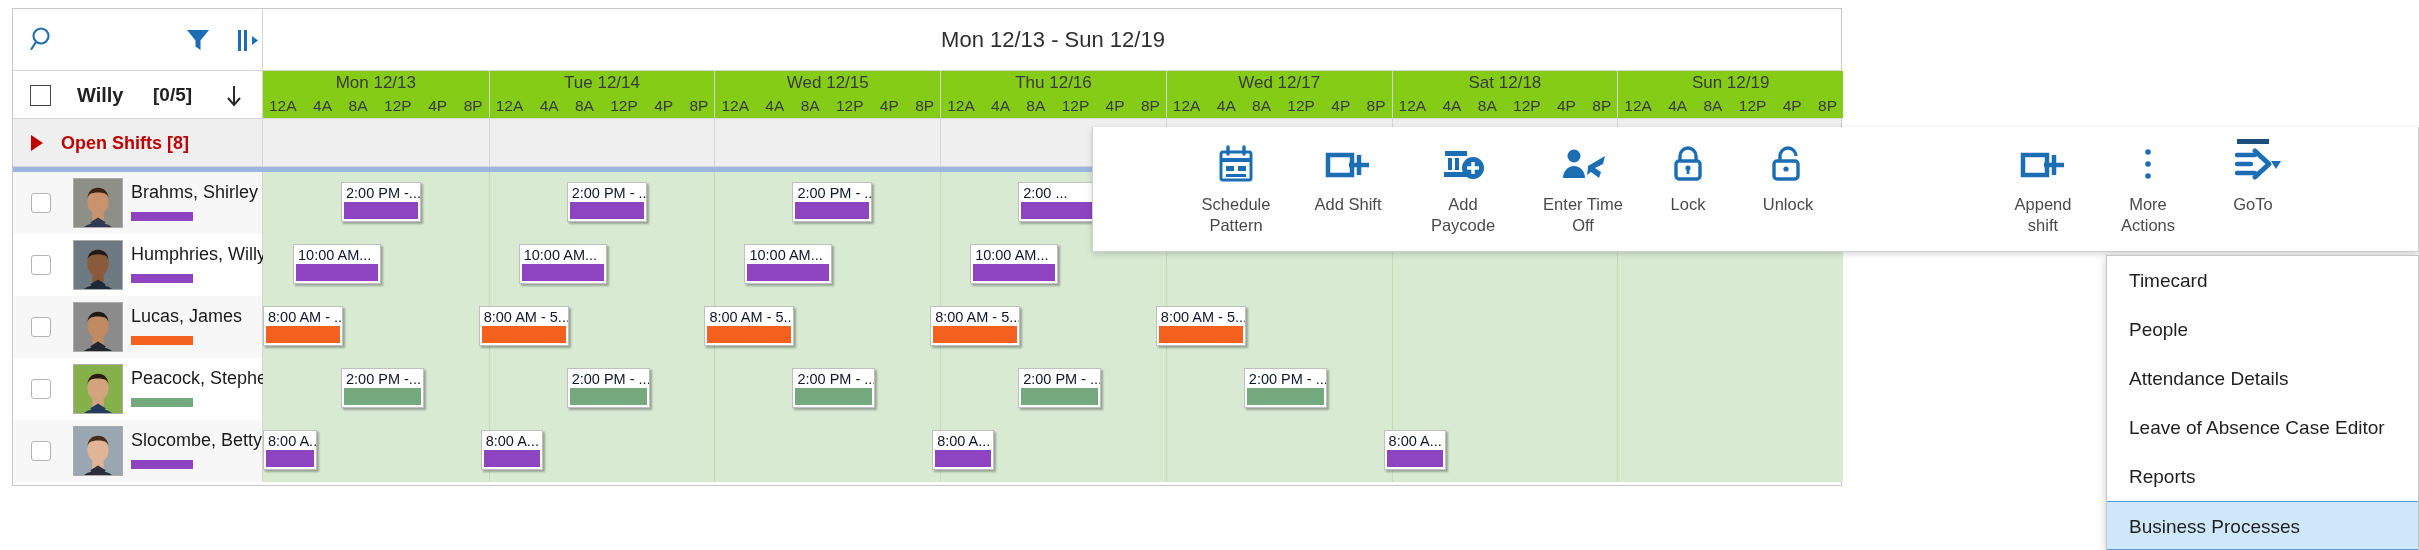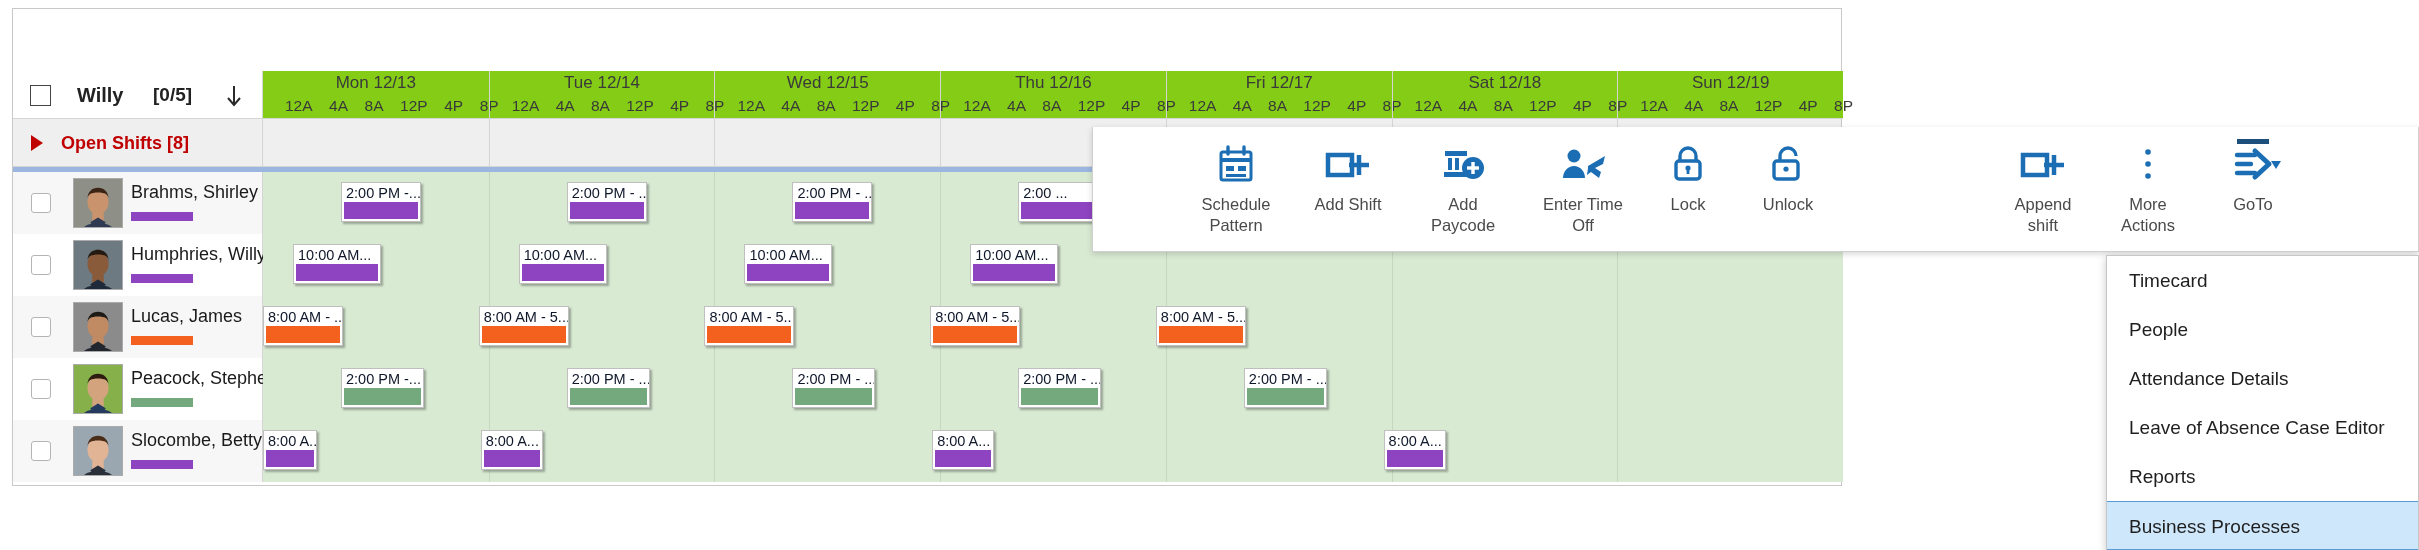--- a/index.html
+++ b/index.html
@@ -106,21 +106,20 @@
   }
   .day-col:first-child { border-left: none; }
   .day-label {
     position: absolute; top: 2px; left: 0; width: 100%;
     text-align: center; font-size: 17px; color: #3a3a3a;
   }
   .hour-ticks {
     position: absolute; bottom: 4px; left: 0; width: 100%;
     display: flex; justify-content: space-between;
     padding: 0 6px;
-    margin-left: 16px;
   }
   .hour-ticks span { font-size: 15.5px; color: #3a3a3a; }
 
   
   #open-shifts-row {
     position: absolute; left: 0; top: 110px;
     width: 100%; height: 48px;
     background: #efefef;
     border-bottom: 1px solid #d5d5d5;
   }
@@ -291,20 +290,45 @@
     background: transparent;
   }
 </style>
 </head>
 <body>
 
 <div id="app">
 
   <div id="schedule-panel">
 
+    <div id="title-row">
+
+      <div id="left-tools">
+        <div class="tool-ico" id="search-icon">
+          <svg viewBox="0 0 34 34">
+              <circle cx="14" cy="13" r="7.5" fill="none" stroke="#1c6eb4" stroke-width="2.1"></circle>
+              <line x1="9" y1="19" x2="4.5" y2="26" stroke="#1c6eb4" stroke-width="2.1" stroke-linecap="round"></line>
+            </svg>
+        </div>
+        <div class="tool-ico" id="filter-icon">
+          <svg viewBox="0 0 34 34">
+              <polygon points="6,7 28,7 19.5,17.5 19.5,27 14.5,23.5 14.5,17.5" fill="#1c6eb4"></polygon>
+            </svg>
+        </div>
+        <div class="tool-ico" id="columns-icon">
+          <svg viewBox="0 0 34 34">
+              <rect x="7" y="7" width="3" height="21" fill="#1c6eb4"></rect>
+              <rect x="13" y="7" width="3" height="21" fill="#1c6eb4"></rect>
+              <polygon points="21,13 27,17.5 21,22" fill="#1c6eb4"></polygon>
+            </svg>
+        </div>
+      </div>
+
+      <div id="date-range-title">Mon 12/13 - Sun 12/19</div>
+    </div>
 
     <div id="name-header">
       <div id="select-all-checkbox"></div>
       <div id="name-header-label">Willy</div>
       <div id="name-header-count">[0/5]</div>
       <div id="sort-arrow-icon">
         <svg viewBox="0 0 22 24">
             <line x1="11" y1="2" x2="11" y2="20" stroke="#2b2b2b" stroke-width="2"></line>
             <polyline points="5,14 11,21 17,14" fill="none" stroke="#2b2b2b" stroke-width="2"></polyline>
           </svg>
@@ -350,21 +374,21 @@
           <div class="hour-ticks">
             <span>12A</span>
             <span>4A</span>
             <span>8A</span>
             <span>12P</span>
             <span>4P</span>
             <span>8P</span>
           </div>
         </div>
         <div class="day-col" style="left: 902.857px; width: 225.714px;">
-          <div class="day-label">Fri 12/17</div>
+          <div class="day-label">Wed 12/17</div>
           <div class="hour-ticks">
             <span>12A</span>
             <span>4A</span>
             <span>8A</span>
             <span>12P</span>
             <span>4P</span>
             <span>8P</span>
           </div>
         </div>
         <div class="day-col" style="left: 1128.57px; width: 225.714px;">

